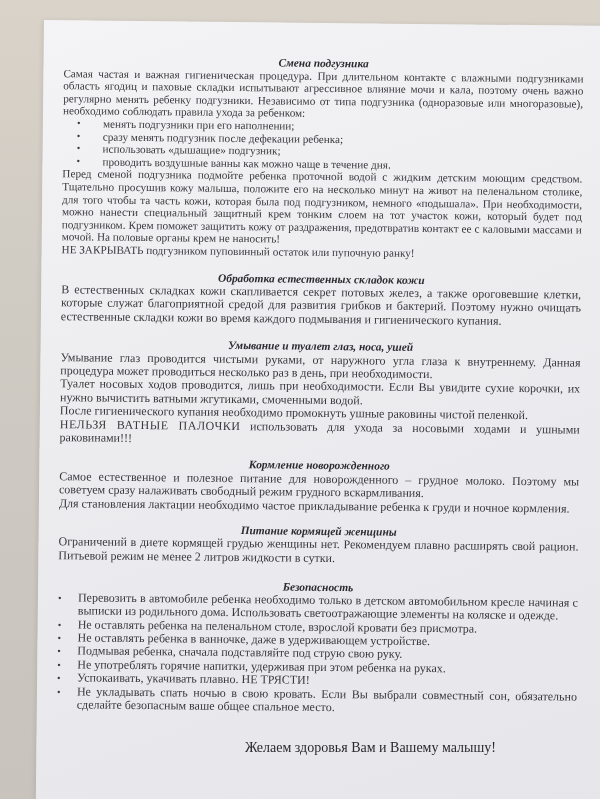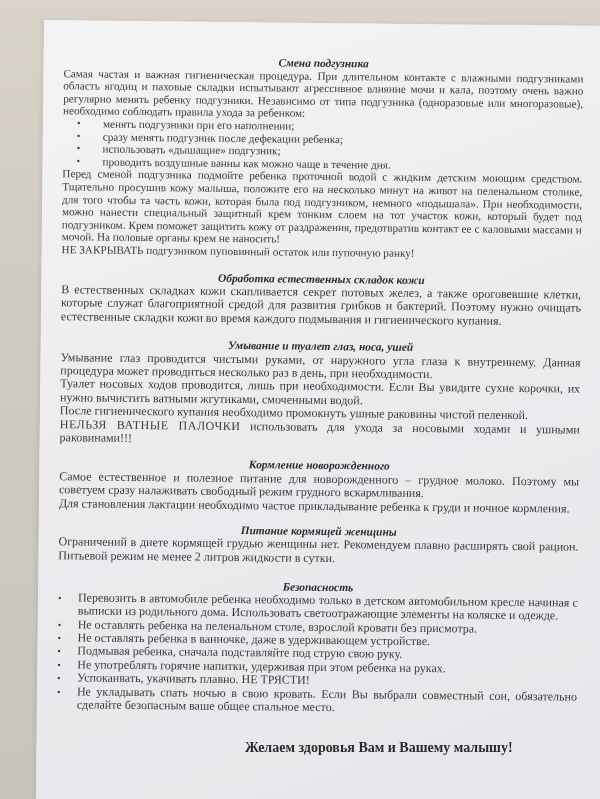--- a/index.html
+++ b/index.html
@@ -27,21 +27,21 @@
   ul.b li { position:relative; padding-left:40px; }
   ul.b li::before { content:"•"; position:absolute; left:14px; top:0; font-size:10px; }
   ul.b2 { margin:0; padding:0; list-style:none; font-size:12px; line-height:13.4px; }
   ul.b2 li { position:relative; padding-left:20px; text-align:justify; }
   ul.b2 li::before { content:"•"; position:absolute; left:0; top:0; font-size:10px; }
   .sec { margin-top:12px; }
   .big { font-size:12px; line-height:13.4px; }
   .caps { letter-spacing:0.5px; }
   .closing {
     position:absolute; left:245px; top:740px;
-    font-weight:bold; font-size:14px; color:#2a2a2e;
+    font-weight:normal; font-size:14px; color:#2a2a2e;
   }
 </style>
 </head>
 <body>
 
 <div class="page">
   <div class="content">
 
     <div style="margin-top:14px;">
       <h3 class="h">Смена подгузника</h3>

